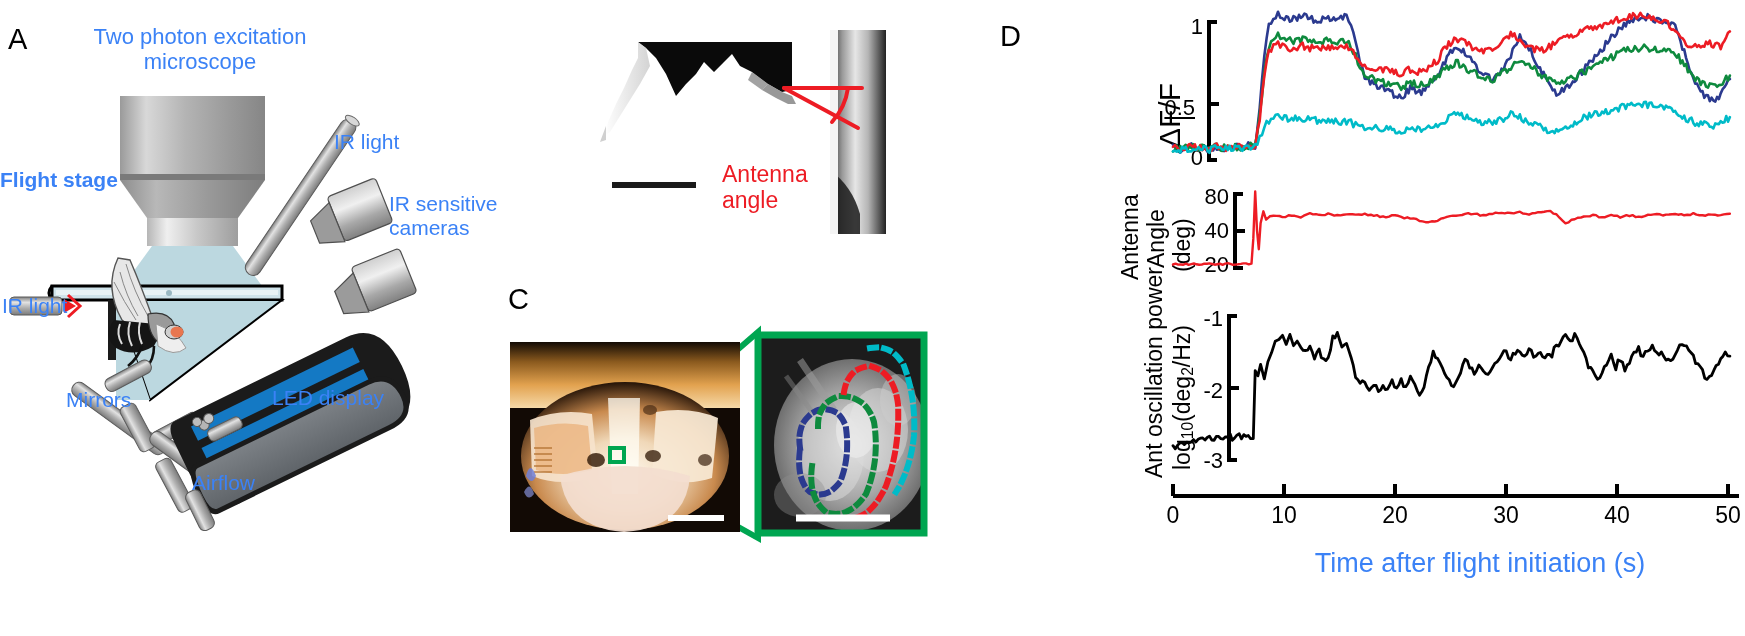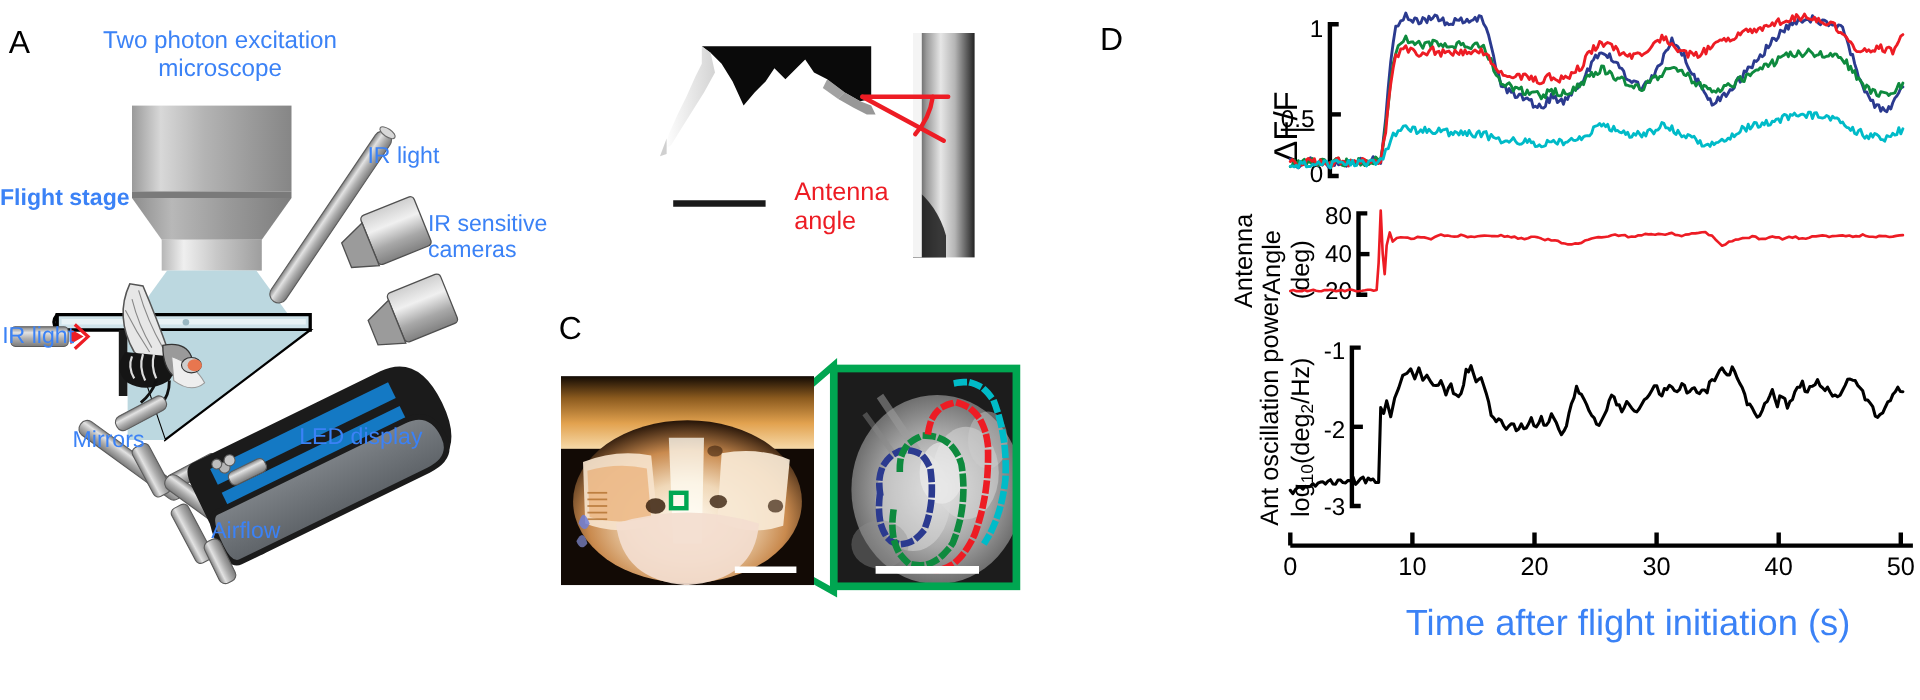--- a/index.html
+++ b/index.html
@@ -450,16 +450,16 @@
         </g>
     </svg>
 
     <div class="xtick-lbl" style="left:153px; top:504px; width:50px;">0</div>
     <div class="xtick-lbl" style="left:264px; top:504px; width:50px;">10</div>
     <div class="xtick-lbl" style="left:375px; top:504px; width:50px;">20</div>
     <div class="xtick-lbl" style="left:486px; top:504px; width:50px;">30</div>
     <div class="xtick-lbl" style="left:597px; top:504px; width:50px;">40</div>
     <div class="xtick-lbl" style="left:708px; top:504px; width:50px;">50</div>
 
-    <div class="lbl center" style="left:230px; top:548px; width:510px; font-size:33px;">Time after flight initiation (s)</div>
+    <div class="lbl center" style="left:230px; top:548px; width:510px; font-size:27px;">Time after flight initiation (s)</div>
   </div>
 
 </div>
 
 </body></html>

